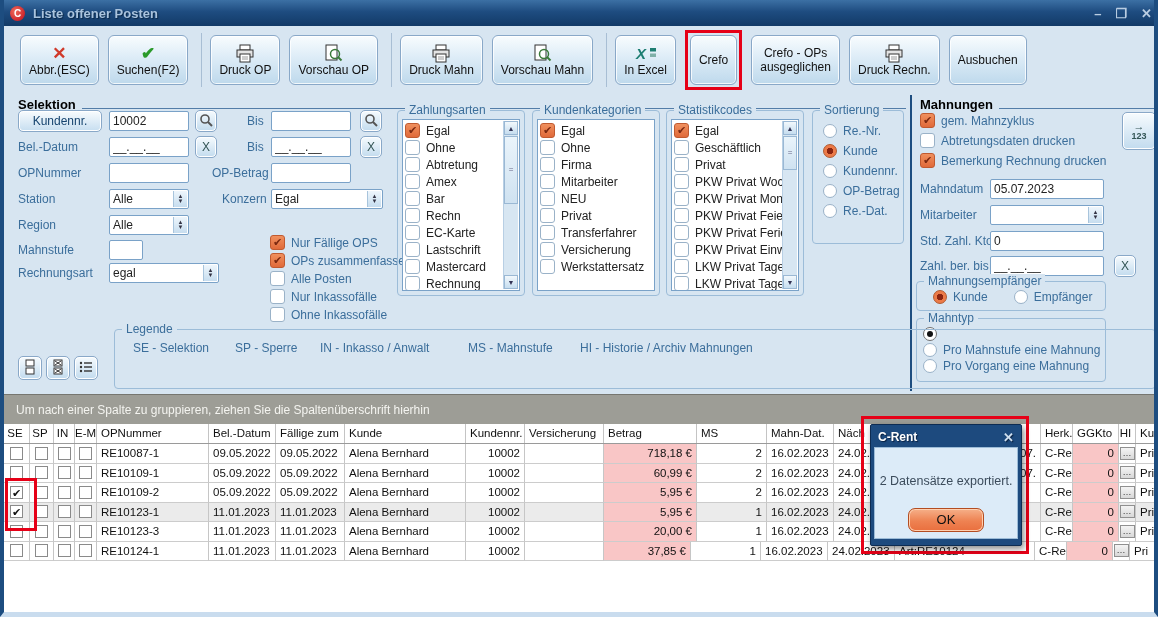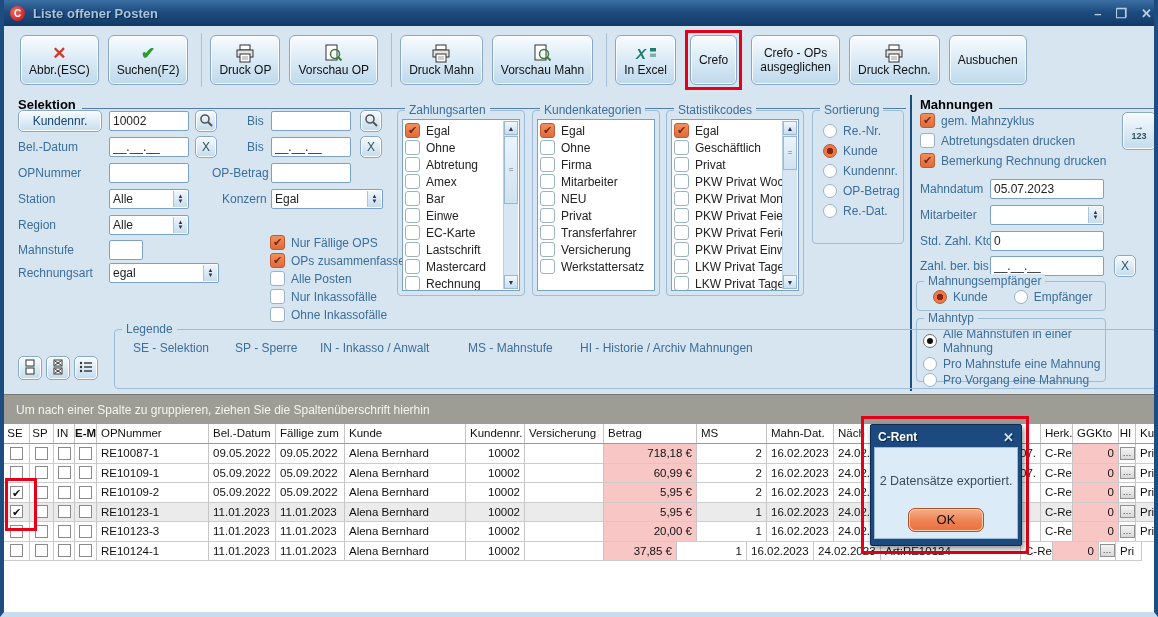--- a/index.html
+++ b/index.html
@@ -287,21 +287,21 @@
       <div class="lb-row">
         <span class="cb"></span>
         <span class="lb-lab">Amex</span>
       </div>
       <div class="lb-row">
         <span class="cb"></span>
         <span class="lb-lab">Bar</span>
       </div>
       <div class="lb-row">
         <span class="cb"></span>
-        <span class="lb-lab">Einwe</span>
+        <span class="lb-lab">Rechn</span>
       </div>
       <div class="lb-row">
         <span class="cb"></span>
         <span class="lb-lab">EC-Karte</span>
       </div>
       <div class="lb-row">
         <span class="cb"></span>
         <span class="lb-lab">Lastschrift</span>
       </div>
       <div class="lb-row">
@@ -476,21 +476,20 @@
           <span class="rd"></span>
           <span>Empfänger</span>
         </div>
       </div>
   </div>
   <div class="gbox" style="left:912px;top:318px;width:190px;height:64px;">
     <div class="gtitle">Mahntyp</div>
     <div style="display:flex;flex-direction:column;gap:2px;padding:8px 0 0 6px;">
         <div class="rdrow">
           <span class="rd on-black"></span>
-          <span>Alle Mahnstufen in einer Mahnung</span>
         </div>
         <div class="rdrow">
           <span class="rd"></span>
           <span>Pro Mahnstufe eine Mahnung</span>
         </div>
         <div class="rdrow">
           <span class="rd"></span>
           <span>Pro Vorgang eine Mahnung</span>
         </div>
       </div>
@@ -531,21 +530,21 @@
         </svg></span>
     </div>
 
   <div class="groupbar">Um nach einer Spalte zu gruppieren, ziehen Sie die Spaltenüberschrift hierhin</div>
 
   <div class="tablewrap">
     <div class="thead">
         <div class="th ctr" style="width: 26px;">SE</div>
         <div class="th ctr" style="width: 24px;">SP</div>
         <div class="th ctr" style="width: 21px;">IN</div>
-        <div class="th ctr" style="width: 22px; font-weight: bold;">E-M</div>
+        <div class="th ctr" style="width: 22px;">E-M</div>
         <div class="th" style="width: 112px;">OPNummer</div>
         <div class="th" style="width: 67px;">Bel.-Datum</div>
         <div class="th" style="width: 69px;">Fällige zum</div>
         <div class="th" style="width: 121px;">Kunde</div>
         <div class="th" style="width: 59px;">Kundennr.</div>
         <div class="th" style="width: 79px;">Versicherung</div>
         <div class="th" style="width: 93px;">Betrag</div>
         <div class="th" style="width: 70px;">MS</div>
         <div class="th" style="width: 67px;">Mahn-Dat.</div>
         <div class="th" style="width: 67px;">Näch</div>
@@ -723,21 +722,21 @@
           </div>
           <div class="td ctd" style="width: 22px;">
             <span class="tcb"></span>
           </div>
           <div class="td" style="width: 112px;">RE10124-1</div>
           <div class="td" style="width: 67px;">11.01.2023</div>
           <div class="td" style="width: 69px;">11.01.2023</div>
           <div class="td" style="width: 121px;">Alena Bernhard</div>
           <div class="td r" style="width: 59px;">10002</div>
           <div class="td" style="width: 79px;"></div>
-          <div class="td r pink" style="width: 73px;">37,85 €</div>
+          <div class="td r pink" style="width: 87px;">37,85 €</div>
           <div class="td r" style="width: 70px;">1</div>
           <div class="td" style="width: 67px;">16.02.2023</div>
           <div class="td" style="width: 67px;">24.02.2023</div>
           <div class="td" style="width: 140px;">Art:RE10124-</div>
           <div class="td" style="width: 32px;">C-Rer</div>
           <div class="td r pink" style="width: 46px;">0</div>
           <div class="td ctd" style="width: 17px;">
             <span class="hibtn">…</span>
           </div>
           <div class="td" style="width: 26px;">Pri</div>

